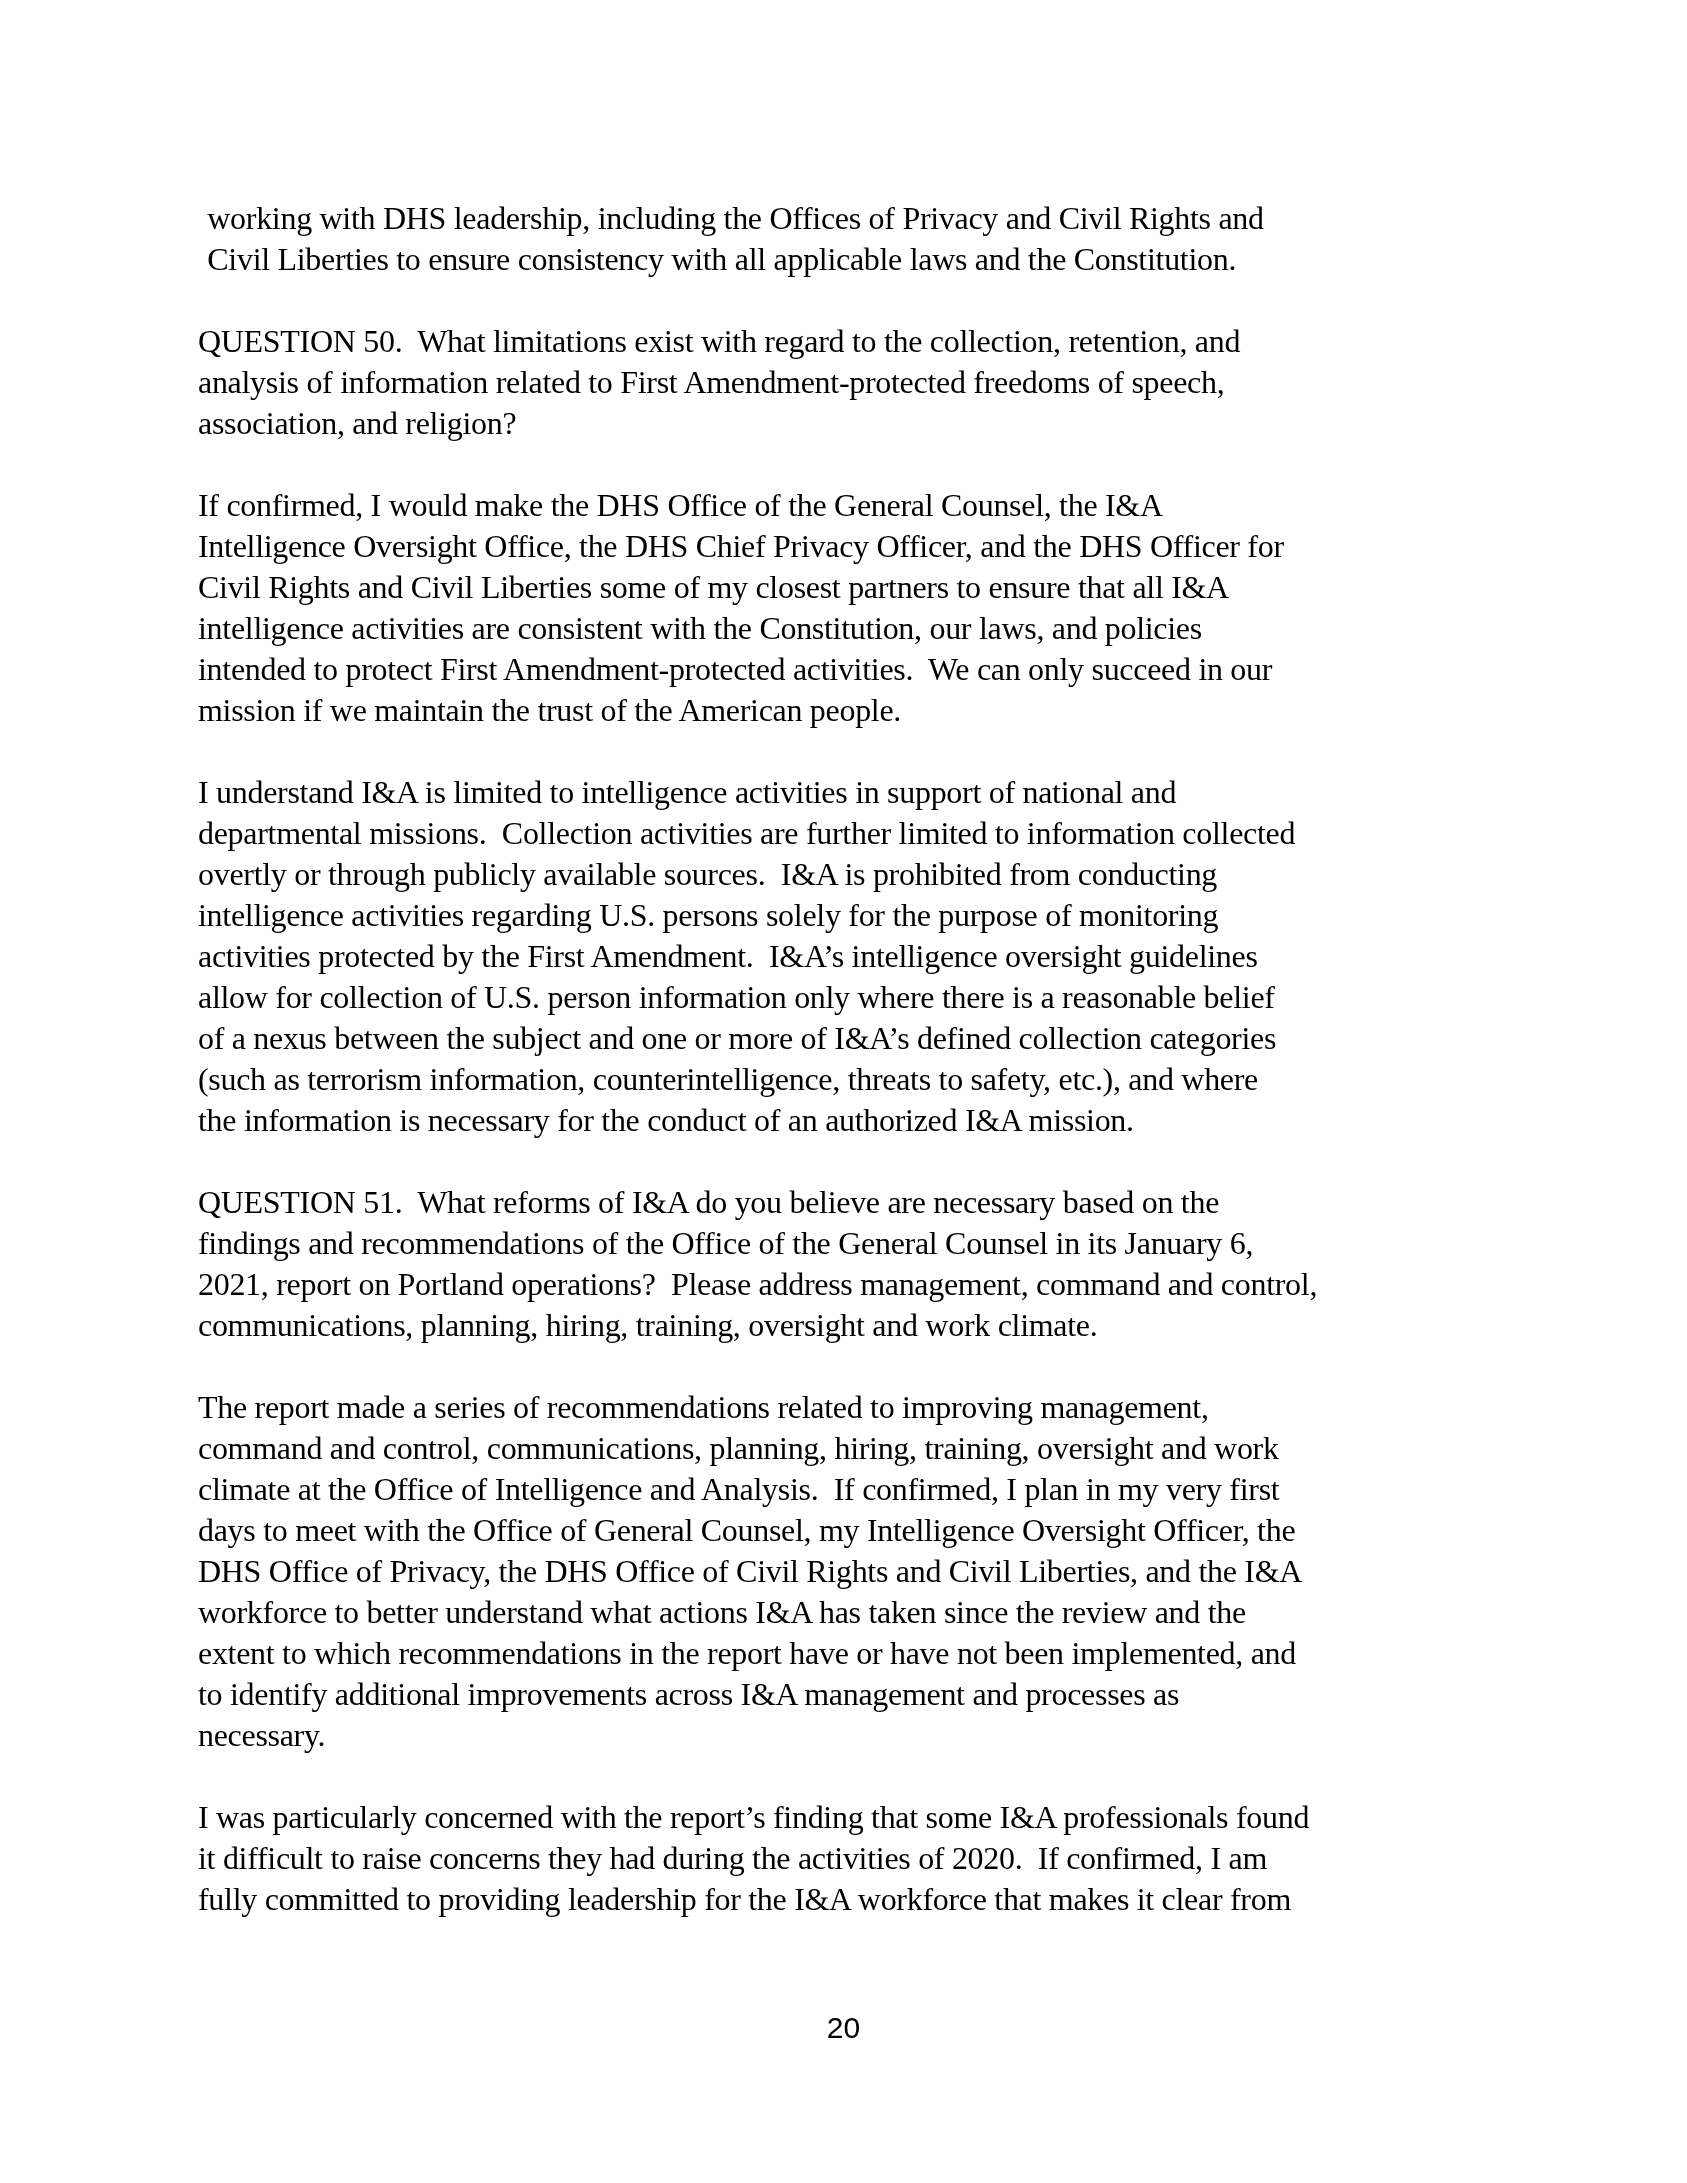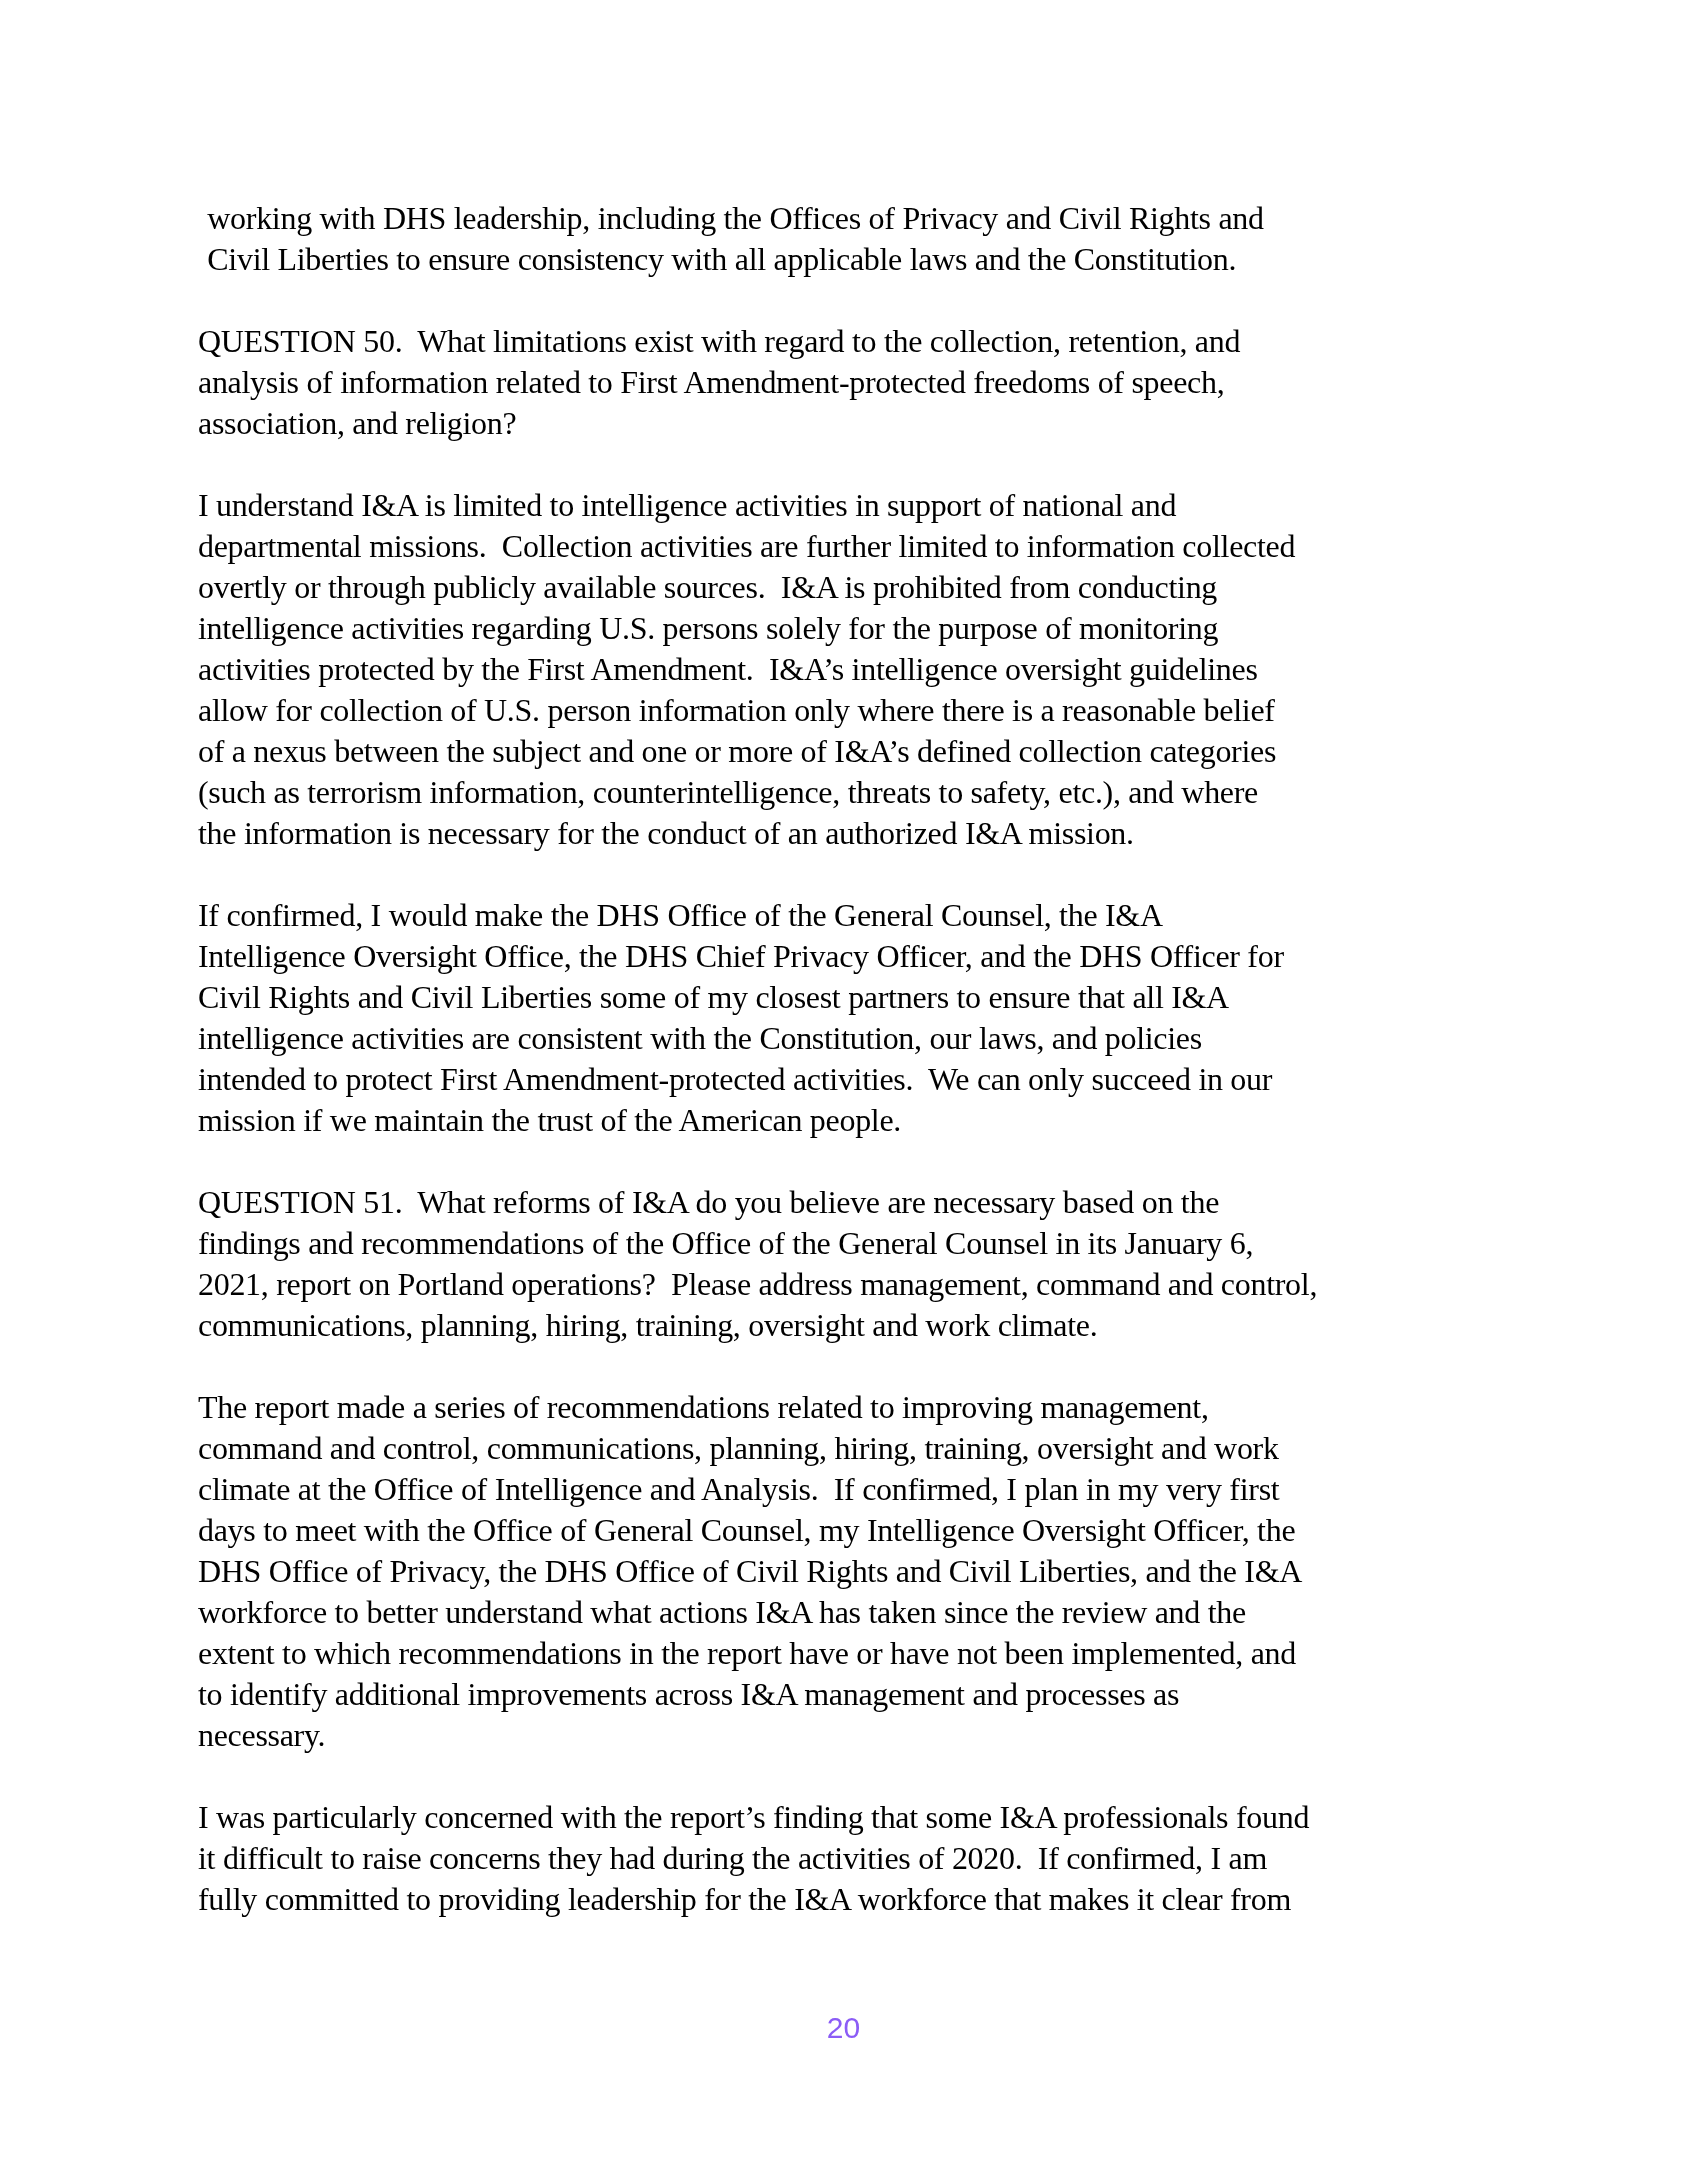--- a/index.html
+++ b/index.html
@@ -52,36 +52,36 @@
 <div class="page">
   <div class="content">
 
     <p class="para indent">working with DHS leadership, including the Offices of Privacy and Civil Rights and
 Civil Liberties to ensure consistency with all applicable laws and the Constitution.</p>
 
     <p class="para"><strong class="qlabel">QUESTION 50.</strong><span>&nbsp; What limitations exist with regard to the collection, retention, and
 analysis of information related to First Amendment-protected freedoms of speech,
 association, and religion?</span></p>
 
+    <p class="para">If confirmed, I would make the DHS Office of the General Counsel, the I&amp;A
+Intelligence Oversight Office, the DHS Chief Privacy Officer, and the DHS Officer for
+Civil Rights and Civil Liberties some of my closest partners to ensure that all I&amp;A
+intelligence activities are consistent with the Constitution, our laws, and policies
+intended to protect First Amendment-protected activities.&nbsp; We can only succeed in our
+mission if we maintain the trust of the American people.</p>
+
     <p class="para">I understand I&amp;A is limited to intelligence activities in support of national and
 departmental missions.&nbsp; Collection activities are further limited to information collected
 overtly or through publicly available sources.&nbsp; I&amp;A is prohibited from conducting
 intelligence activities regarding U.S. persons solely for the purpose of monitoring
 activities protected by the First Amendment.&nbsp; I&amp;A’s intelligence oversight guidelines
 allow for collection of U.S. person information only where there is a reasonable belief
 of a nexus between the subject and one or more of I&amp;A’s defined collection categories
 (such as terrorism information, counterintelligence, threats to safety, etc.), and where
 the information is necessary for the conduct of an authorized I&amp;A mission.</p>
-
-    <p class="para">If confirmed, I would make the DHS Office of the General Counsel, the I&amp;A
-Intelligence Oversight Office, the DHS Chief Privacy Officer, and the DHS Officer for
-Civil Rights and Civil Liberties some of my closest partners to ensure that all I&amp;A
-intelligence activities are consistent with the Constitution, our laws, and policies
-intended to protect First Amendment-protected activities.&nbsp; We can only succeed in our
-mission if we maintain the trust of the American people.</p>
 
     <p class="para"><strong class="qlabel">QUESTION 51</strong><span>.&nbsp; What reforms of I&amp;A do you believe are necessary based on the
 findings and recommendations of the Office of the General Counsel in its January 6,
 2021, report on Portland operations?&nbsp; Please address management, command and control,
 communications, planning, hiring, training, oversight and work climate.</span></p>
 
     <p class="para">The report made a series of recommendations related to improving management,
 command and control, communications, planning, hiring, training, oversight and work
 climate at the Office of Intelligence and Analysis.&nbsp; If confirmed, I plan in my very first
 days to meet with the Office of General Counsel, my Intelligence Oversight Officer, the
@@ -90,15 +90,15 @@
 extent to which recommendations in the report have or have not been implemented, and
 to identify additional improvements across I&amp;A management and processes as
 necessary.</p>
 
     <p class="para">I was particularly concerned with the report’s finding that some I&amp;A professionals found
 it difficult to raise concerns they had during the activities of 2020.&nbsp; If confirmed, I am
 fully committed to providing leadership for the I&amp;A workforce that makes it clear from</p>
 
   </div>
 
-  <div class="page-number" style="color: #8b5cf6;">20</div>
+  <div class="page-number" style="color: #000000;">20</div>
 </div>
 
 
 </body></html>

